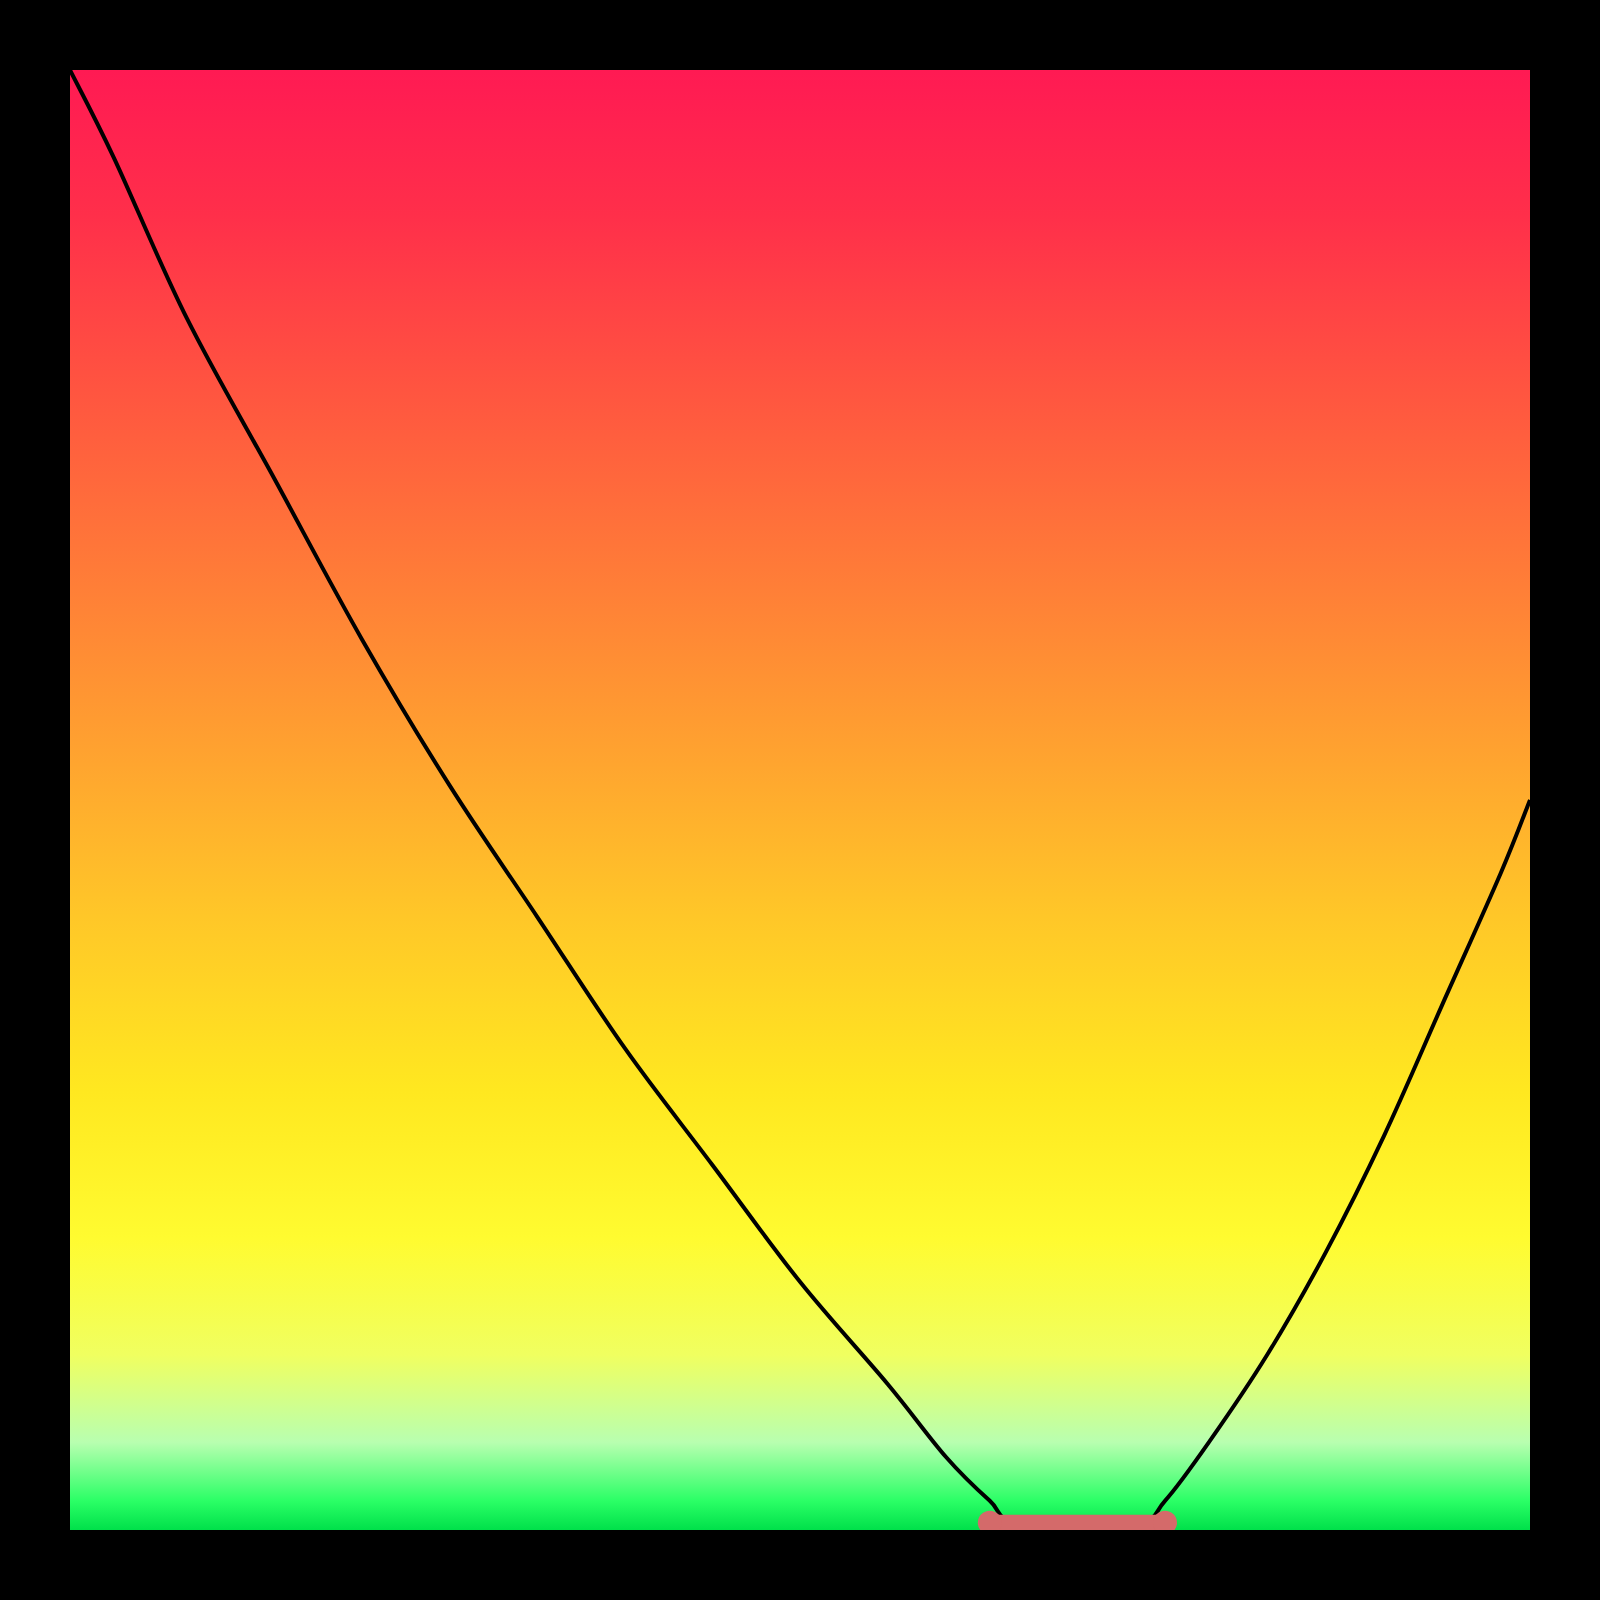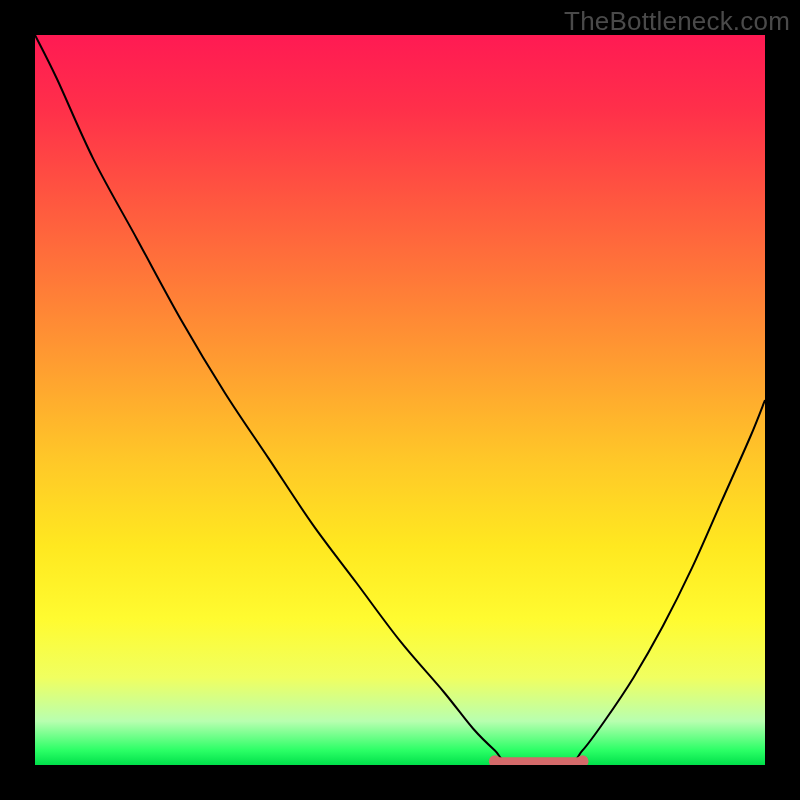--- a/index.html
+++ b/index.html
@@ -56,21 +56,20 @@
     font-weight: 400;
     letter-spacing: 0.2px;
     user-select: none;
   }
 </style>
 </head>
 <body>
 
 <div class="frame">
 
-  <div class="watermark">TheBottleneck.com</div>
 
   <div class="plot-area">
     <div class="gradient"></div>
     <svg class="curve" viewBox="0 0 730 730" preserveAspectRatio="none">
       <path id="curve-path" d="M 0 0 C 3.65 7.300000000000011, 12.166666666666666 23.11666666666673, 21.9 43.80000000000007 C 31.633333333333333 64.4833333333334, 45.016666666666666 97.33333333333337, 58.4 124.10000000000002 C 71.78333333333333 150.86666666666667, 87.60000000000001 177.63333333333333, 102.2 204.39999999999998 C 116.8 231.16666666666663, 131.4 259.15, 146 284.7 C 160.6 310.25, 175.20000000000002 334.5833333333333, 189.8 357.7 C 204.4 380.81666666666666, 219 401.5, 233.6 423.40000000000003 C 248.2 445.30000000000007, 262.79999999999995 468.4166666666667, 277.4 489.1 C 292 509.78333333333336, 306.59999999999997 528.0333333333333, 321.2 547.5 C 335.8 566.9666666666667, 350.4 587.65, 365 605.9 C 379.6 624.15, 396.6333333333333 642.4, 408.8 657 C 420.9666666666667 671.6, 429.48333333333335 683.7666666666667, 438 693.5 C 446.51666666666665 703.2333333333333, 453.81666666666666 709.925, 459.9 715.4 C 465.9833333333333 720.875, 462.3333333333333 724.525, 474.5 726.35 C 486.6666666666667 728.1750000000001, 520.7333333333333 728.1750000000001, 532.9 726.35 C 545.0666666666666 724.525, 541.4166666666666 722.0916666666667, 547.5 715.4 C 553.5833333333334 708.7083333333333, 560.8833333333333 698.3666666666667, 569.4 686.2 C 577.9166666666666 674.0333333333334, 588.8666666666666 658.2166666666667, 598.5999999999999 642.4 C 608.3333333333333 626.5833333333333, 618.0666666666666 609.55, 627.8 591.3 C 637.5333333333333 573.05, 647.2666666666667 553.5833333333333, 657 532.9 C 666.7333333333333 512.2166666666667, 676.4666666666666 489.09999999999997, 686.1999999999999 467.2 C 695.9333333333333 445.3, 708.0999999999999 418.5333333333333, 715.4 401.5 C 722.7 384.4666666666667, 727.5666666666666 371.0833333333333, 730 365" fill="none" stroke-width="2" stroke="#000000"></path>
       <line id="flat-seg" stroke-width="8" stroke-linecap="round" stroke="#d46a6a" x1="459.9" y1="726.35" x2="547.5" y2="726.35"></line>
       <circle id="flat-dot-a" r="6" fill="#d46a6a" cx="459.9" cy="726.35"></circle>
       <circle id="flat-dot-b" r="6" fill="#d46a6a" cx="547.5" cy="726.35"></circle>
     </svg>
   </div>

